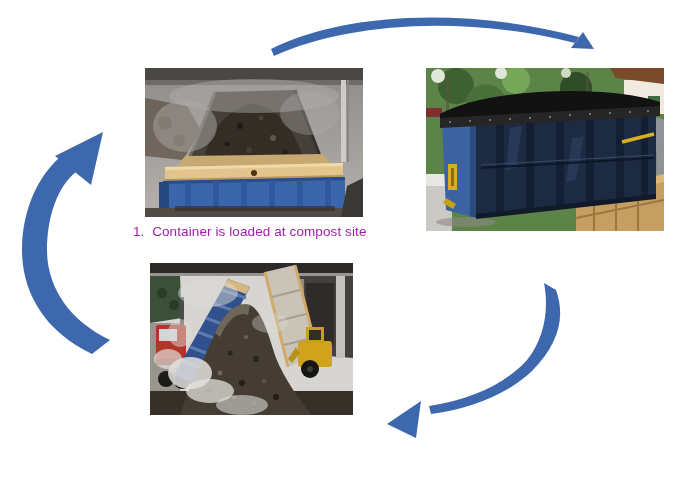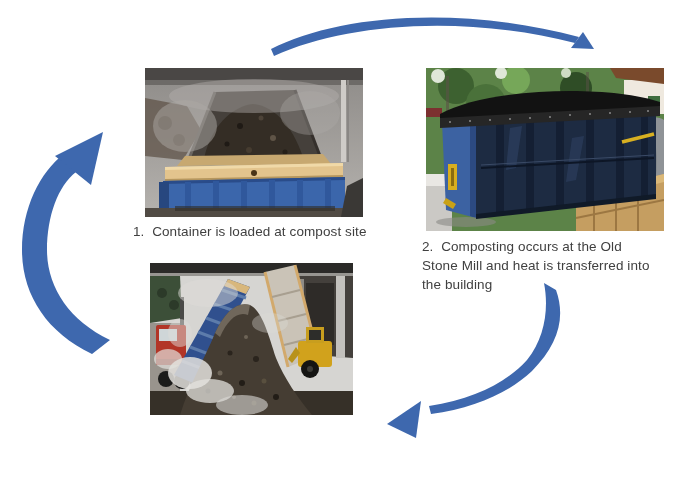--- a/index.html
+++ b/index.html
@@ -4,21 +4,21 @@
 <style>
   html,body{margin:0;padding:0;background:#fff;}
   .canvas{
     position:relative;width:676px;height:486px;background:#ffffff;
     font-family:"Liberation Sans",sans-serif;overflow:hidden;
   }
   .photo{position:absolute;margin:0;padding:0;overflow:hidden;}
   .photo svg{display:block;width:100%;height:100%;}
   .arrow{position:absolute;}
   .caption{
-    position:absolute;color:#404040;font-size:13.5px;line-height:19px;
+    position:absolute;color:#a21caf;font-size:13.5px;line-height:19px;
     white-space:pre-wrap;letter-spacing:0.1px;
   }
 </style>
 </head>
 <body>
 
 <div class="canvas">
 
   <svg class="arrow" style="left:265px;top:8px" width="345" height="58" viewBox="0 0 345 58">
     <path d="M 6 41 C 70 8, 190 -4, 314 29 L 310 35 C 195 6, 80 16, 9 48 Z" fill="#3E68AE"></path>
@@ -235,18 +235,15 @@
       <ellipse cx="60" cy="128" rx="24" ry="12" fill="#e3e1dd" opacity="0.75"></ellipse>
       <ellipse cx="92" cy="142" rx="26" ry="10" fill="#dbd9d5" opacity="0.6"></ellipse>
       <ellipse cx="58" cy="30" rx="30" ry="14" fill="#dedcd8" opacity="0.5"></ellipse>
       <ellipse cx="120" cy="60" rx="18" ry="10" fill="#dedcd8" opacity="0.35"></ellipse>
       <ellipse cx="30" cy="70" rx="12" ry="14" fill="#dedcd8" opacity="0.5"></ellipse>
     </svg>
   </figure>
 
   <div class="caption" style="left:133px;top:222px;width:250px">1.  Container is loaded at compost site</div>
 
-  <div class="caption" style="left:422px;top:237px;width:252px">2.  Composting occurs at the Old
-Stone Mill and heat is transferred into
-the building</div>
 
 
 </div>
 
 </body></html>

